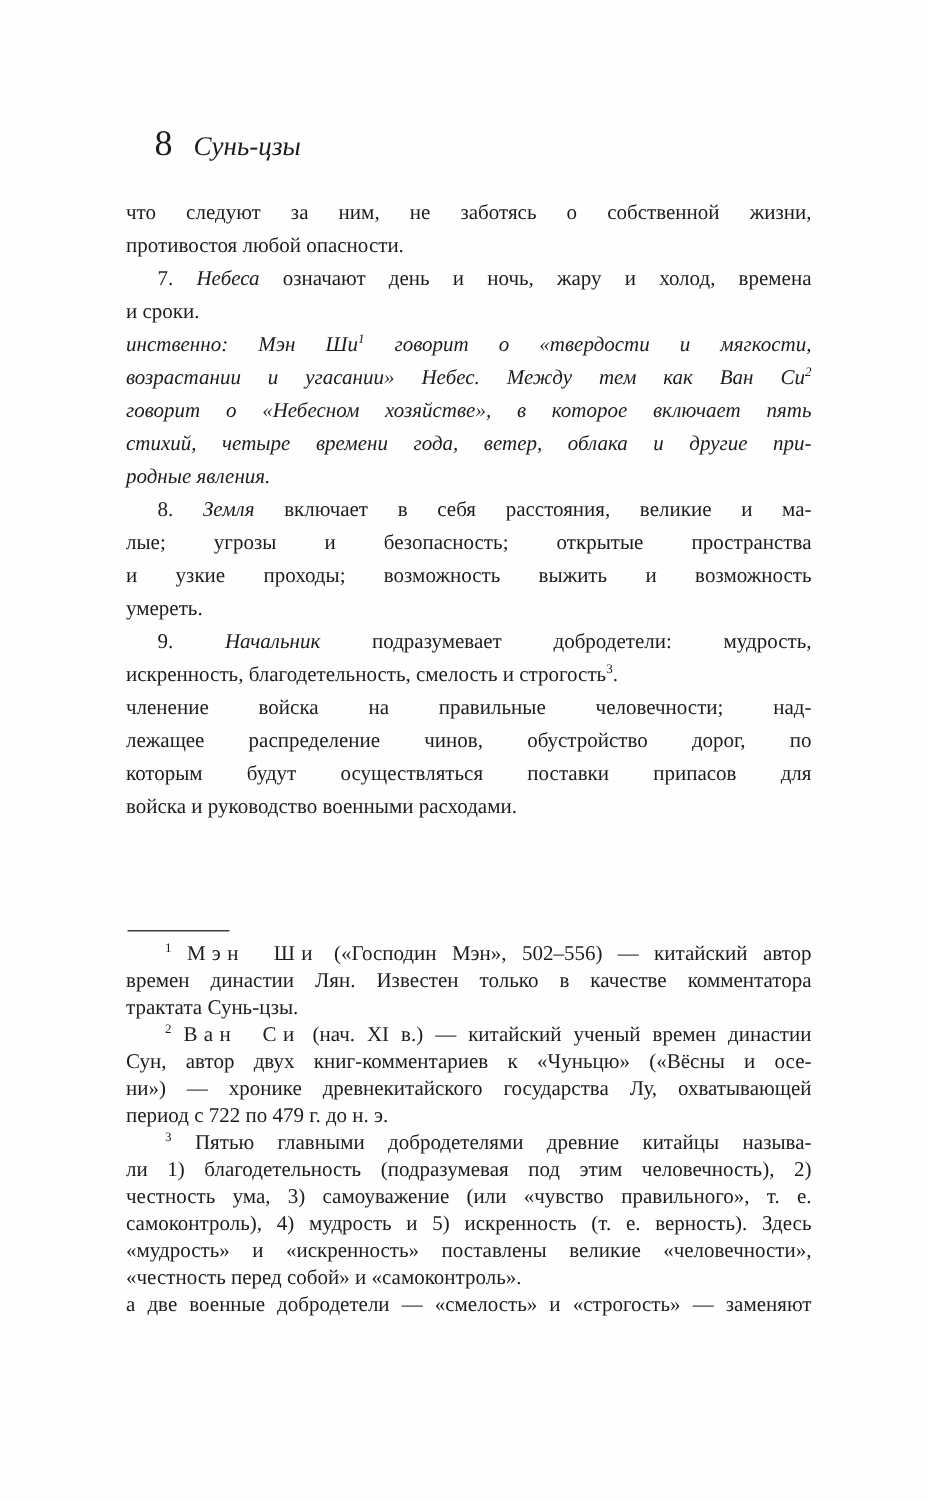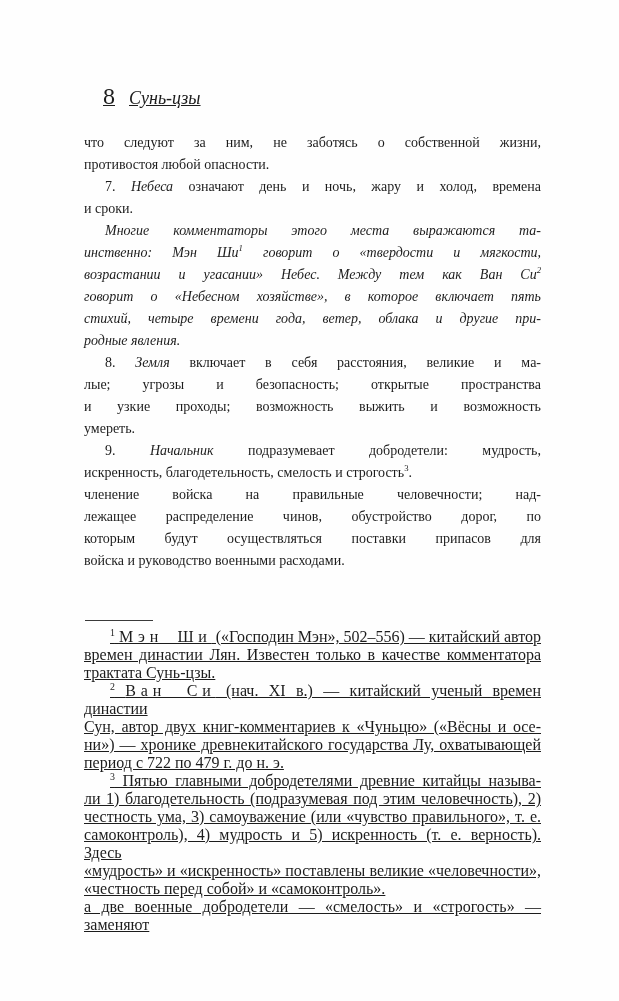--- a/index.html
+++ b/index.html
@@ -10,40 +10,39 @@
     font-family: "Liberation Serif", "DejaVu Serif", serif;
     color: #1c1c1c;
     overflow: hidden;
   }
   .page { position: absolute; inset: 0; }
 
   
   .running-head {
     position: absolute; left: 103px; top: 84px;
     white-space: nowrap;
-    text-decoration: underline;
   }
   .page-num { font-size: 24px; line-height: 24px; }
   .book-title { font-style: italic; font-size: 18px; margin-left: 14px; }
 
   
   .body-text {
     position: absolute; left: 84px; top: 132px; width: 457px;
     font-size: 14px; line-height: 22px;
   }
 
   
   .footnote-sep {
     position: absolute; left: 85px; top: 620px;
     width: 68px; height: 0;
     border-top: 1.5px solid #3a3a3a;
   }
   .footnotes {
     position: absolute; left: 84px; top: 628px; width: 457px;
-    font-size: 16px; line-height: 18px; text-decoration: underline;
+    font-size: 14px; line-height: 18px;
   }
 
   
   .para { margin: 0; }
   .para.italic { font-style: italic; }
   .line { text-align: justify; text-align-last: justify; }
   .line.last { text-align-last: left; }
   .body-text .line.first { text-indent: 21px; }
   .footnotes .line.first { text-indent: 26px; }
 
@@ -67,21 +66,20 @@
   <main class="body-text" id="body-text">
       <div class="para">
         <div class="line"><span>что следуют за ним, не заботясь о собственной жизни,</span></div>
         <div class="line last"><span>противостоя любой опасности.</span></div>
       </div>
       <div class="para">
         <div class="line first"><span>7. </span><span class="s-i">Небеса</span><span> означают день и ночь, жару и холод, времена</span></div>
         <div class="line last"><span>и сроки.</span></div>
       </div>
       <div class="para italic">
-        <div class="line first"><span>Многие комментаторы этого места выражаются та-</span></div>
         <div class="line"><span>инственно: Мэн Ши</span><span class="s-sup">1</span><span> говорит о «твердости и мягкости,</span></div>
         <div class="line"><span>возрастании и угасании» Небес. Между тем как Ван Си</span><span class="s-sup">2</span></div>
         <div class="line"><span>говорит о «Небесном хозяйстве», в которое включает пять</span></div>
         <div class="line"><span>стихий, четыре времени года, ветер, облака и другие при-</span></div>
         <div class="line last"><span>родные явления.</span></div>
       </div>
       <div class="para">
         <div class="line first"><span>8. </span><span class="s-i">Земля</span><span> включает в себя расстояния, великие и ма-</span></div>
         <div class="line"><span>лые; угрозы и безопасность; открытые пространства</span></div>
         <div class="line"><span>и узкие проходы; возможность выжить и возможность</span></div>

